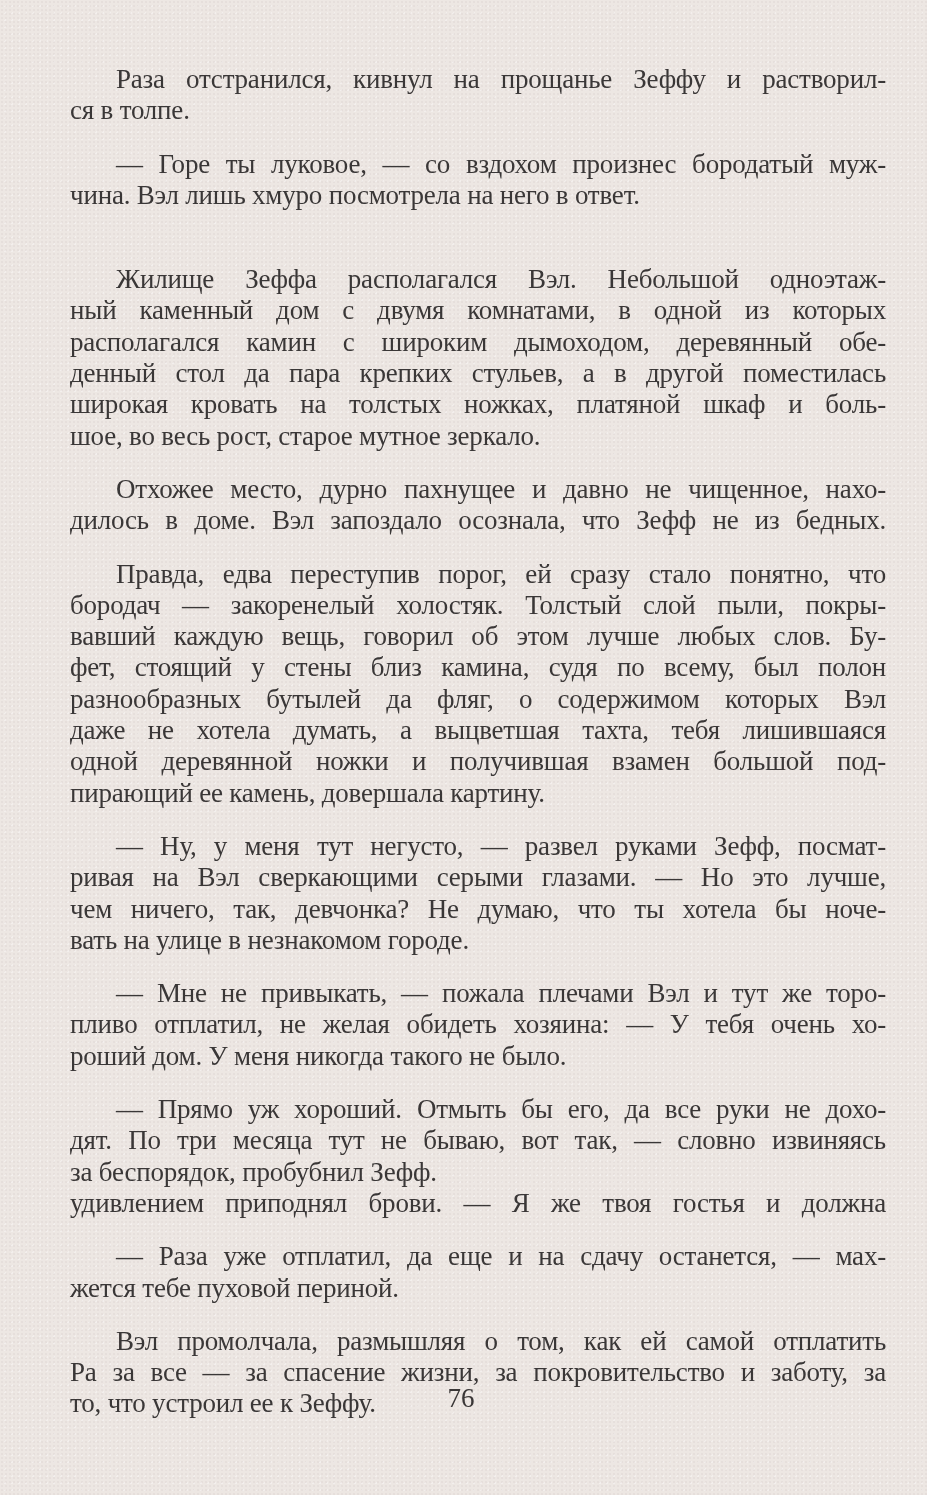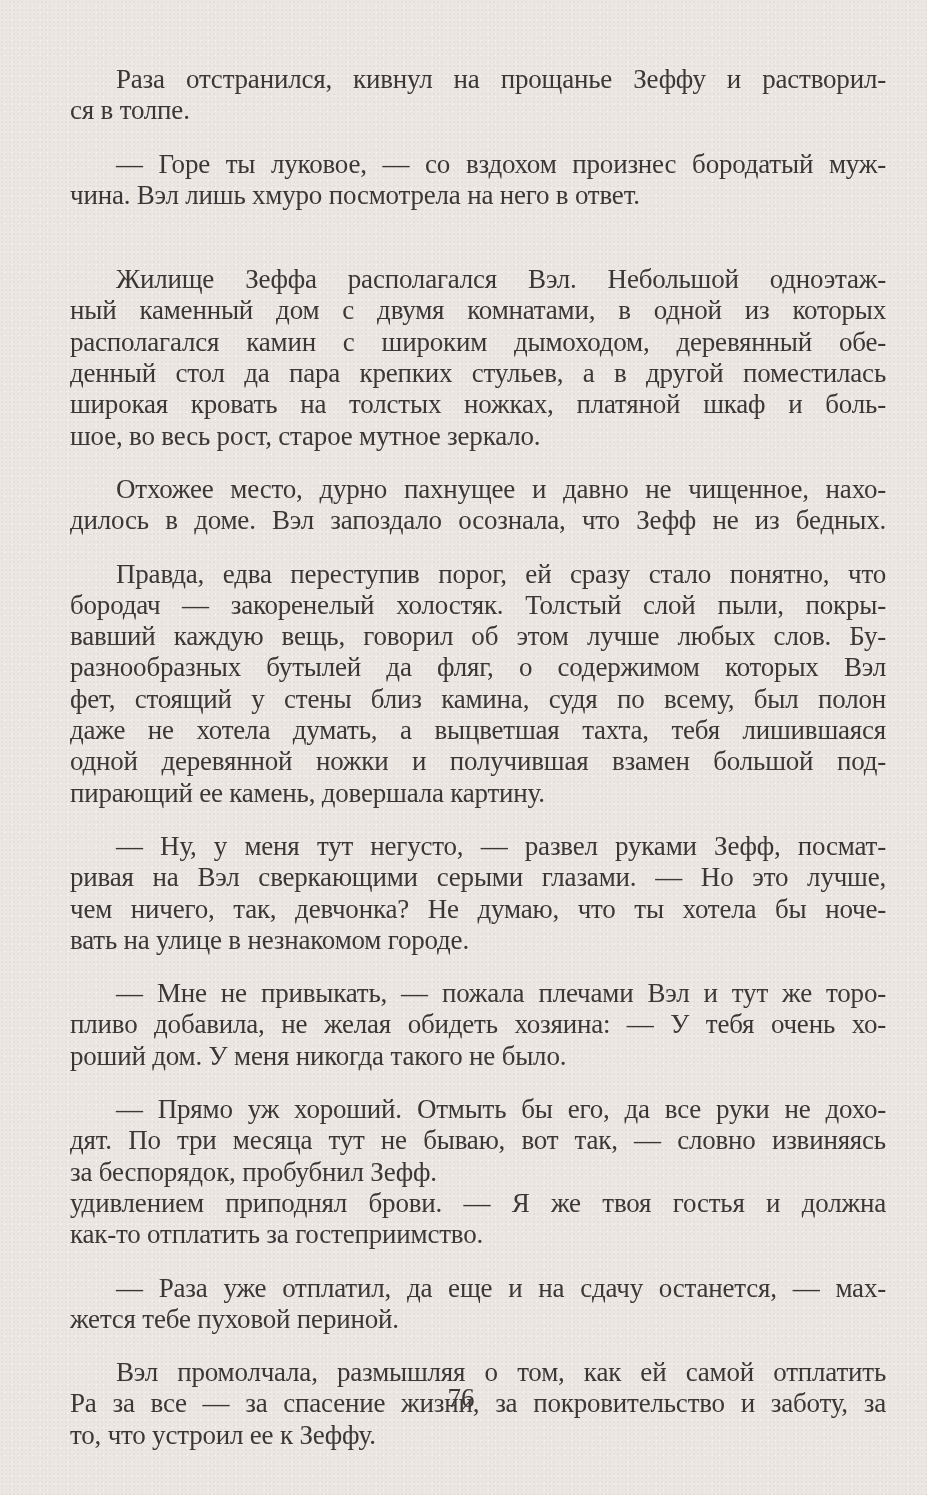--- a/index.html
+++ b/index.html
@@ -88,49 +88,48 @@
 
   <div class="para">
     <span class="line indent">Отхожее место, дурно пахнущее и давно не чищенное, нахо-</span>
     <span class="line">дилось в доме. Вэл запоздало осознала, что Зефф не из бедных.</span>
   </div>
 
   <div class="para">
     <span class="line indent">Правда, едва переступив порог, ей сразу стало понятно, что</span>
     <span class="line">бородач — закоренелый холостяк. Толстый слой пыли, покры-</span>
     <span class="line">вавший каждую вещь, говорил об этом лучше любых слов. Бу-</span>
+    <span class="line">фет, стоящий у стены близ камина, судя по всему, был полон</span>
     <span class="line">разнообразных бутылей да фляг, о содержимом которых Вэл</span>
-    <span class="line">фет, стоящий у стены близ камина, судя по всему, был полон</span>
     <span class="line">даже не хотела думать, а выцветшая тахта, тебя лишившаяся</span>
     <span class="line">одной деревянной ножки и получившая взамен большой под-</span>
     <span class="line last">пирающий ее камень, довершала картину.</span>
   </div>
 
   <div class="para">
     <span class="line indent">— Ну, у меня тут негусто, — развел руками Зефф, посмат-</span>
     <span class="line">ривая на Вэл сверкающими серыми глазами. — Но это лучше,</span>
     <span class="line">чем ничего, так, девчонка? Не думаю, что ты хотела бы ноче-</span>
     <span class="line last">вать на улице в незнакомом городе.</span>
   </div>
 
   <div class="para">
     <span class="line indent">— Мне не привыкать, — пожала плечами Вэл и тут же торо-</span>
-    <span class="line">пливо добавила, не желая обидеть хозяина: — У тебя очень хо-</span>
+    <span class="line">пливо отплатил, не желая обидеть хозяина: — У тебя очень хо-</span>
     <span class="line last">роший дом. У меня никогда такого не было.</span>
   </div>
 
   <div class="para">
     <span class="line indent">— Прямо уж хороший. Отмыть бы его, да все руки не дохо-</span>
     <span class="line">дят. По три месяца тут не бываю, вот так, — словно извиняясь</span>
     <span class="line last">за беспорядок, пробубнил Зефф.</span>
   </div>
 
   <div class="para">
     <span class="line">удивлением приподнял брови. — Я же твоя гостья и должна</span>
-    <span class="line last">как-то отплатить за гостеприимство.</span>
   </div>
 
   <div class="para">
     <span class="line indent">— Раза уже отплатил, да еще и на сдачу останется, — мах-</span>
     <span class="line last">жется тебе пуховой периной.</span>
   </div>
 
   <div class="para">
     <span class="line indent">Вэл промолчала, размышляя о том, как ей самой отплатить</span>
     <span class="line">Ра за все — за спасение жизни, за покровительство и заботу, за</span>

